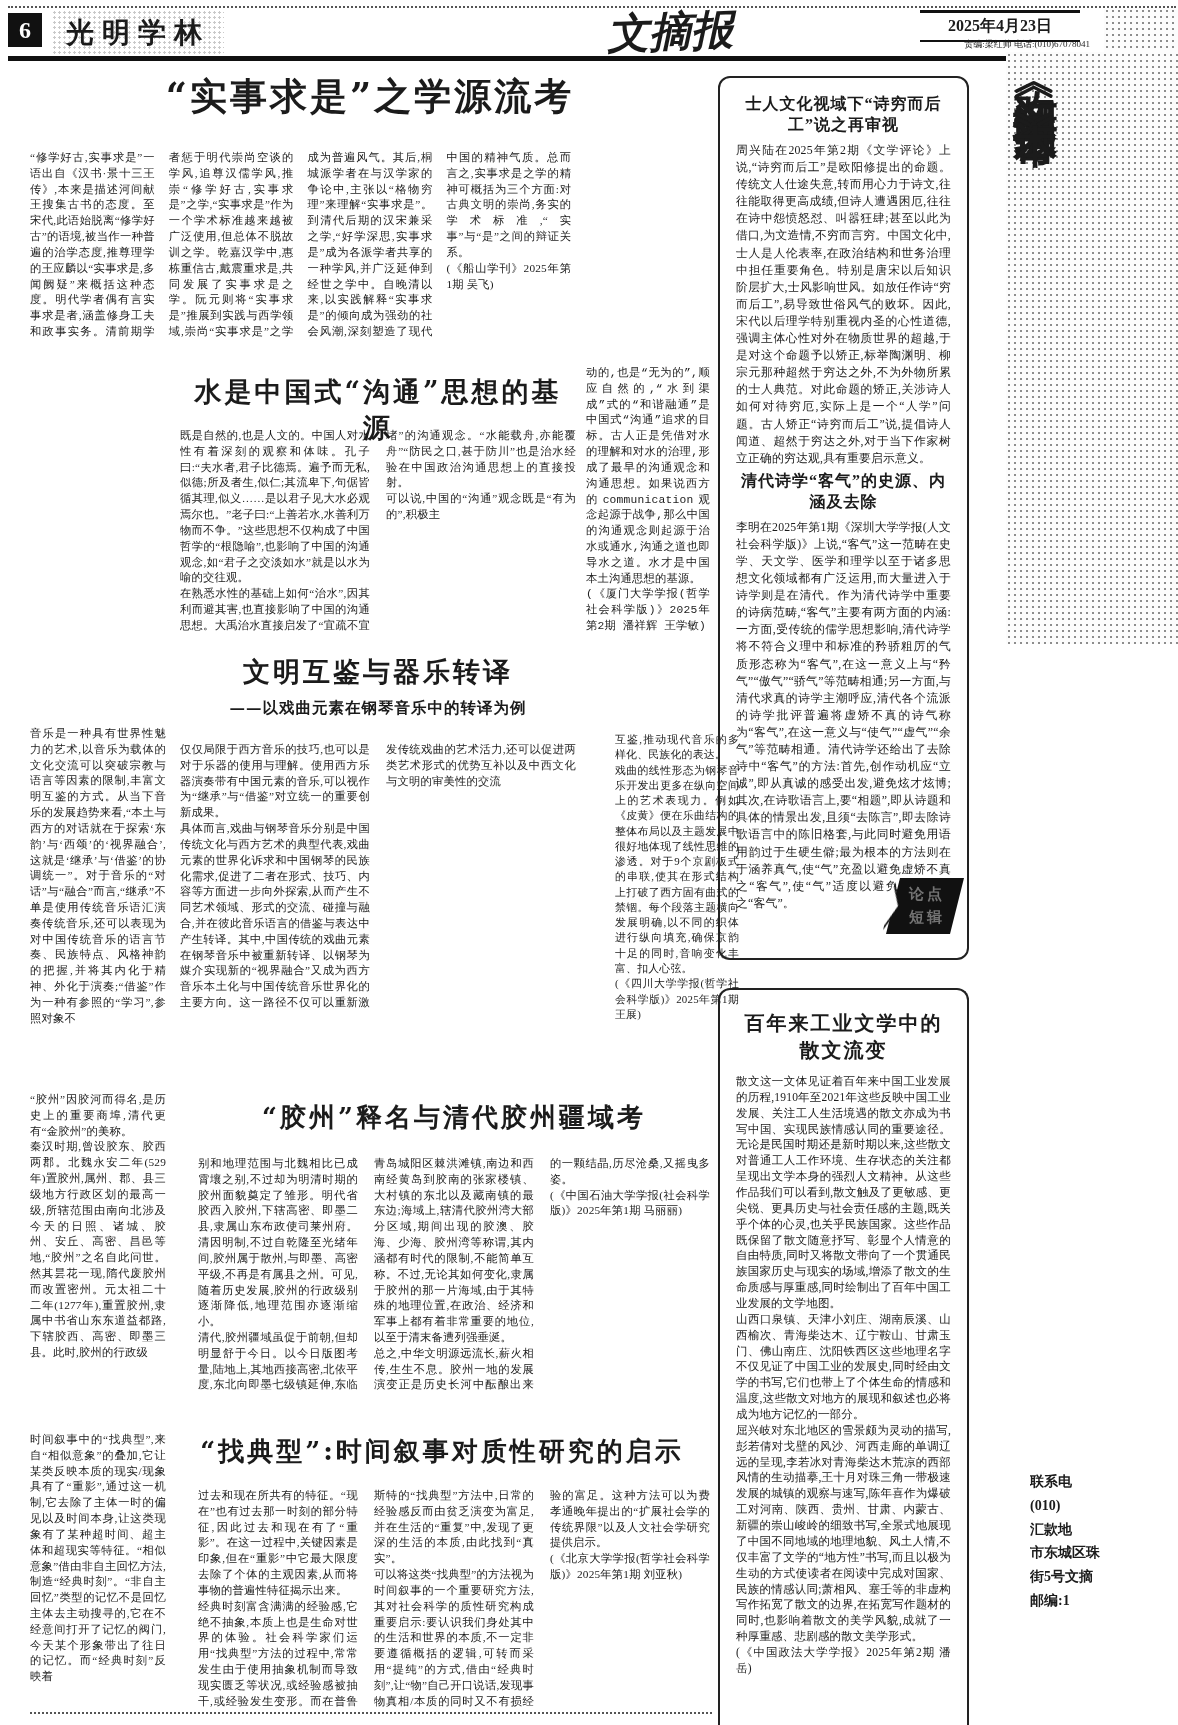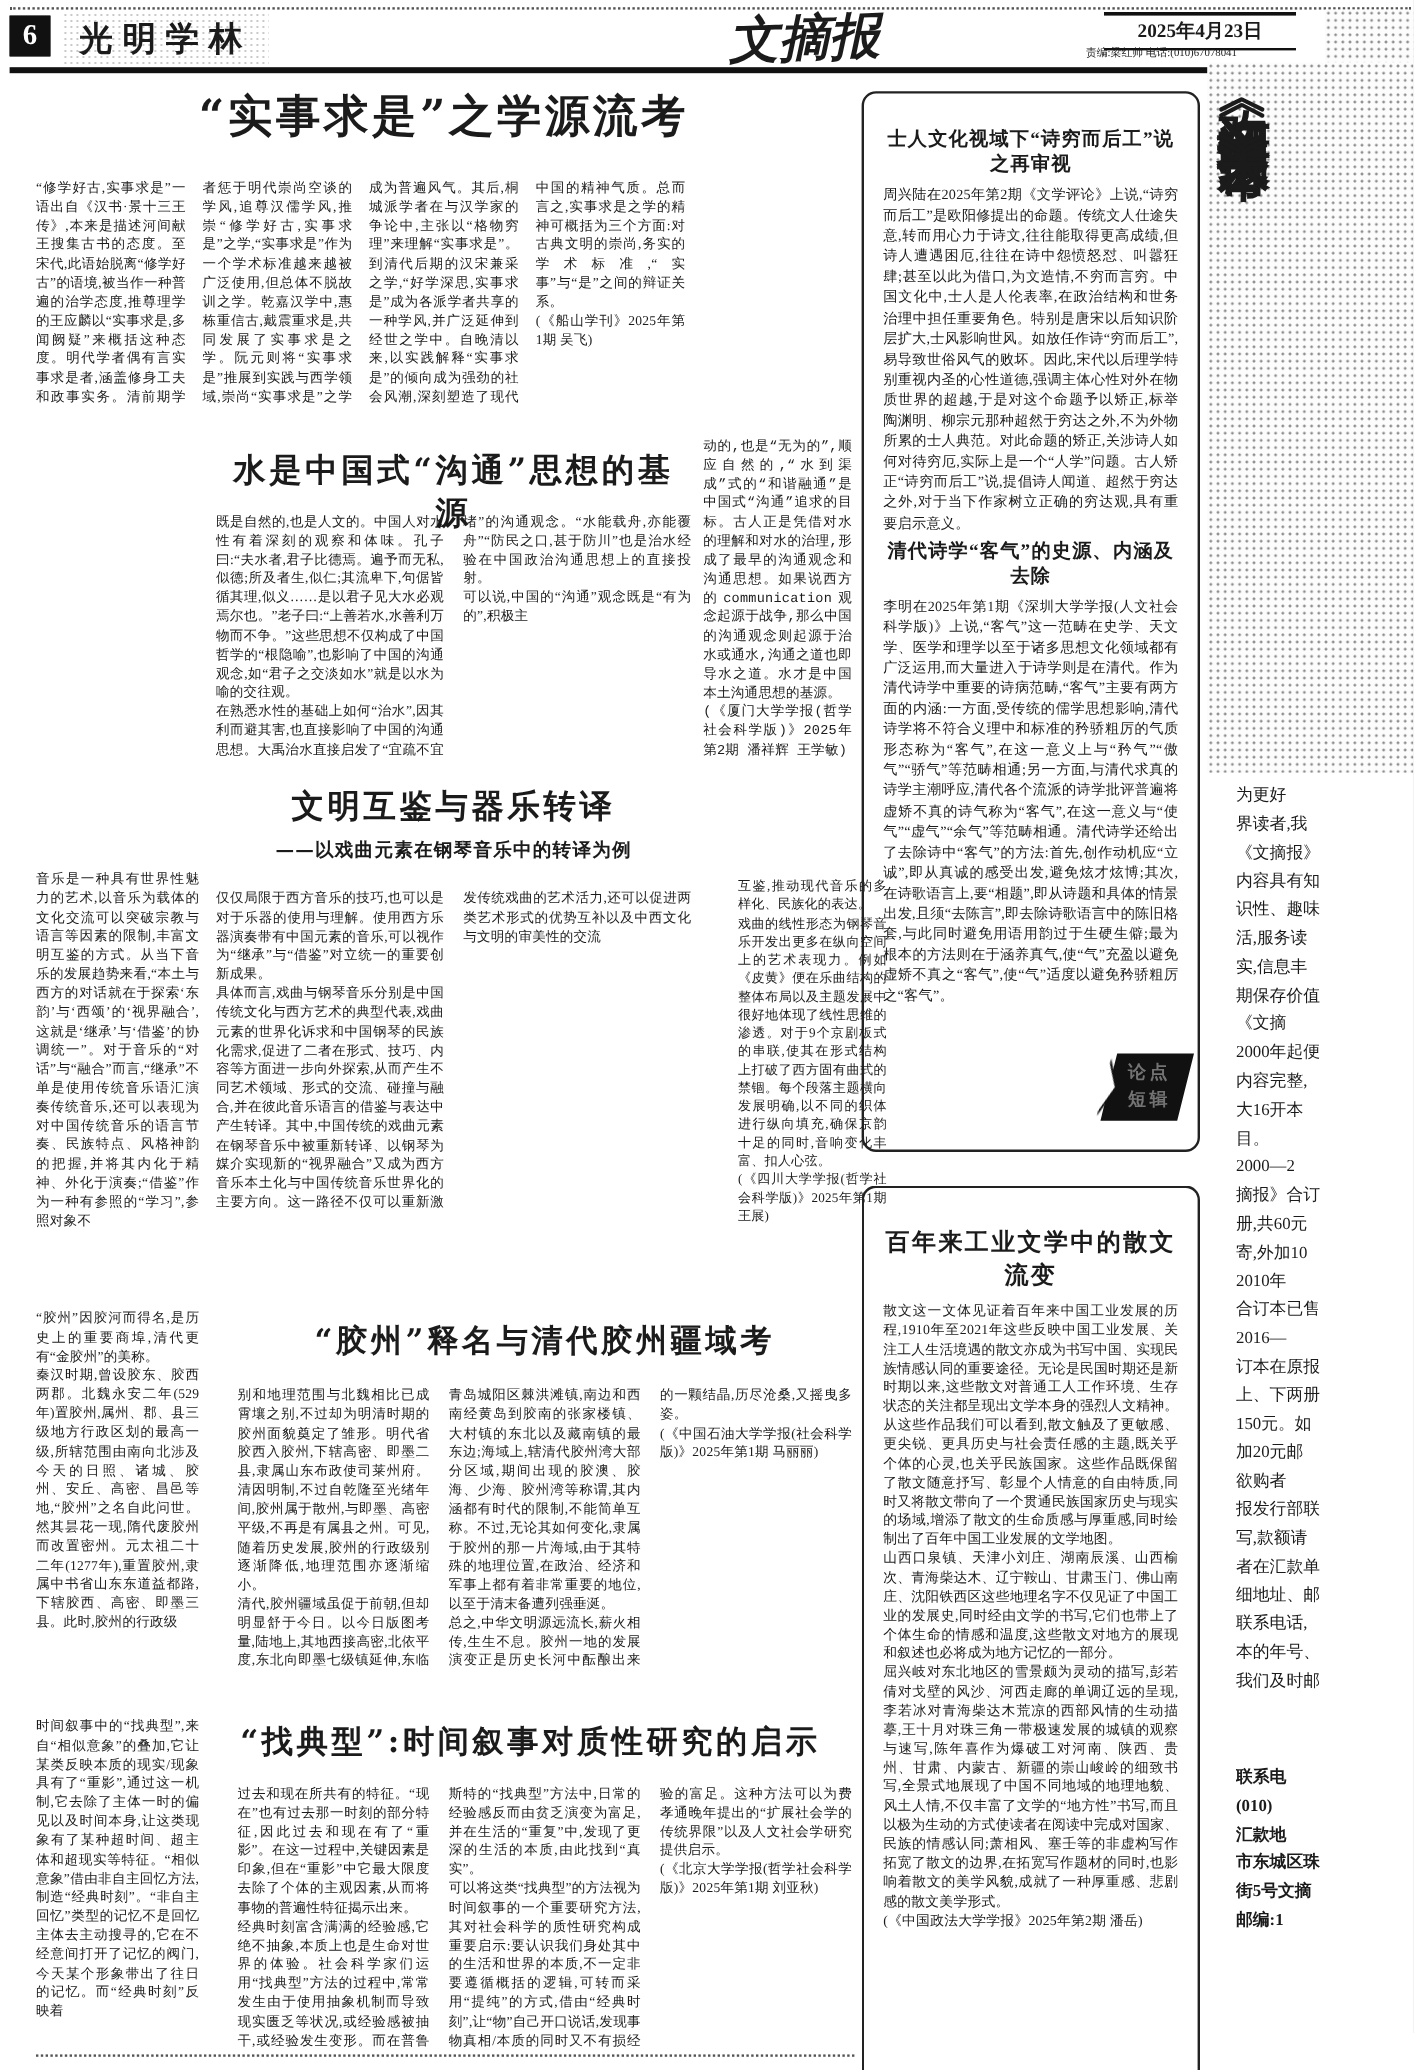--- a/index.html
+++ b/index.html
@@ -16,28 +16,28 @@
   .top-dotted{left:8px;top:6px;width:1168px;border-top:2px dotted #555;height:0;}
   .pagenum{left:8px;top:13px;width:34px;height:34px;background:#111;color:#fff;
            font-size:24px;font-weight:900;display:flex;align-items:center;justify-content:center;
            border:2px solid #111;box-sizing:border-box;}
   .section-name{left:52px;top:10px;padding:4px 14px;font-size:28px;font-weight:900;letter-spacing:8px;
                 background-image:radial-gradient(#c9c9c9 1px, transparent 1.1px);background-size:5px 5px;}
   .masthead{left:560px;top:4px;width:220px;text-align:center;font-size:42px;font-weight:900;
             font-style:italic;transform:rotate(-2deg);font-family:"DejaVu Serif",serif;}
   .date-box{left:920px;top:10px;width:160px;border-top:3px solid #111;border-bottom:2px solid #111;
             text-align:center;font-weight:bold;font-size:16px;padding:3px 0;}
-  .editor-line{left:905px;top:38px;width:185px;font-size:9px;text-align:left;}
+  .editor-line{left:905px;top:38px;width:185px;font-size:9px;text-align:right;}
   .thick-rule{left:8px;top:56px;width:1068px;height:5px;background:#111;}
   
   .article{position:absolute;}
   .col{position:absolute;}
   
-  .railbox{position:absolute;left:718px;width:282px;border:2px solid #222;border-radius:12px;
-           box-sizing:border-box;padding:24px 16px;}
+  .railbox{position:absolute;left:718px;width:251px;border:2px solid #222;border-radius:12px;
+           box-sizing:border-box;padding:12px 16px;}
   .railbox2{border-bottom:none;border-radius:12px 12px 0 0;}
   .rail-title{font-weight:900;text-align:center;font-size:16px;letter-spacing:1px;margin:4px 0 6px 0;}
   .rail-body{text-align:justify;white-space:pre-line;font-size:11.8px;line-height:1.45;letter-spacing:.2px;}
   .rail-big-title{font-weight:900;text-align:center;font-size:20px;letter-spacing:2px;margin:8px 0 10px 0;
                   font-family:"DejaVu Serif",serif;}
   
   .badge{position:absolute;right:10px;top:800px;width:72px;height:56px;}
   .badge-inner{position:absolute;left:8px;top:0;right:0;bottom:0;background:#111;transform:skewX(-14deg);}
   .badge-nib{position:absolute;left:2px;top:4px;width:0;height:0;border-left:11px solid #fff;
              border-top:24px solid transparent;border-bottom:24px solid transparent;
@@ -127,52 +127,20 @@
     <div class="rail-big-title">百年来工业文学中的散文流变</div>
     <div class="rail-body" style="font-size:11.5px;line-height:1.38;">散文这一文体见证着百年来中国工业发展的历程,1910年至2021年这些反映中国工业发展、关注工人生活境遇的散文亦成为书写中国、实现民族情感认同的重要途径。无论是民国时期还是新时期以来,这些散文对普通工人工作环境、生存状态的关注都呈现出文学本身的强烈人文精神。从这些作品我们可以看到,散文触及了更敏感、更尖锐、更具历史与社会责任感的主题,既关乎个体的心灵,也关乎民族国家。这些作品既保留了散文随意抒写、彰显个人情意的自由特质,同时又将散文带向了一个贯通民族国家历史与现实的场域,增添了散文的生命质感与厚重感,同时绘制出了百年中国工业发展的文学地图。
 山西口泉镇、天津小刘庄、湖南辰溪、山西榆次、青海柴达木、辽宁鞍山、甘肃玉门、佛山南庄、沈阳铁西区这些地理名字不仅见证了中国工业的发展史,同时经由文学的书写,它们也带上了个体生命的情感和温度,这些散文对地方的展现和叙述也必将成为地方记忆的一部分。
 屈兴岐对东北地区的雪景颇为灵动的描写,彭若倩对戈壁的风沙、河西走廊的单调辽远的呈现,李若冰对青海柴达木荒凉的西部风情的生动描摹,王十月对珠三角一带极速发展的城镇的观察与速写,陈年喜作为爆破工对河南、陕西、贵州、甘肃、内蒙古、新疆的崇山峻岭的细致书写,全景式地展现了中国不同地域的地理地貌、风土人情,不仅丰富了文学的“地方性”书写,而且以极为生动的方式使读者在阅读中完成对国家、民族的情感认同;萧相风、塞壬等的非虚构写作拓宽了散文的边界,在拓宽写作题材的同时,也影响着散文的美学风貌,成就了一种厚重感、悲剧感的散文美学形式。
 (《中国政法大学学报》2025年第2期 潘岳)</div>
   </div>
 
   <div class="abs dots" style="left:1104px;top:8px;width:74px;height:44px;"></div>
   <div class="abs dots" style="left:1006px;top:52px;width:172px;height:592px;"></div>
   <div class="abs vtitle" style="left:1014px;top:56px;height:586px;">欢迎订阅《文摘报》合订本</div>
-  <div class="abs promo-text" style="left:1030px;top:652px;width:148px;height:790px;">为更好
-界读者,我
-《文摘报》
-内容具有知
-识性、趣味
-活,服务读
-实,信息丰
-期保存价值
-《文摘
-2000年起便
-内容完整,
-大16开本
-目。
-2000—2
-摘报》合订
-册,共60元
-寄,外加10
-2010年
-合订本已售
-2016—
-订本在原报
-上、下两册
-150元。如
-加20元邮
-欲购者
-报发行部联
-写,款额请
-者在汇款单
-细地址、邮
-联系电话,
-本的年号、
-我们及时邮</div>
   <div class="abs promo-text" style="left:1030px;top:1470px;width:148px;height:240px;font-weight:bold;">联系电
 (010)
 汇款地
 市东城区珠
 街5号文摘
 邮编:1</div>
 
   <div class="abs bottom-dotted"></div>
 
 </div>

